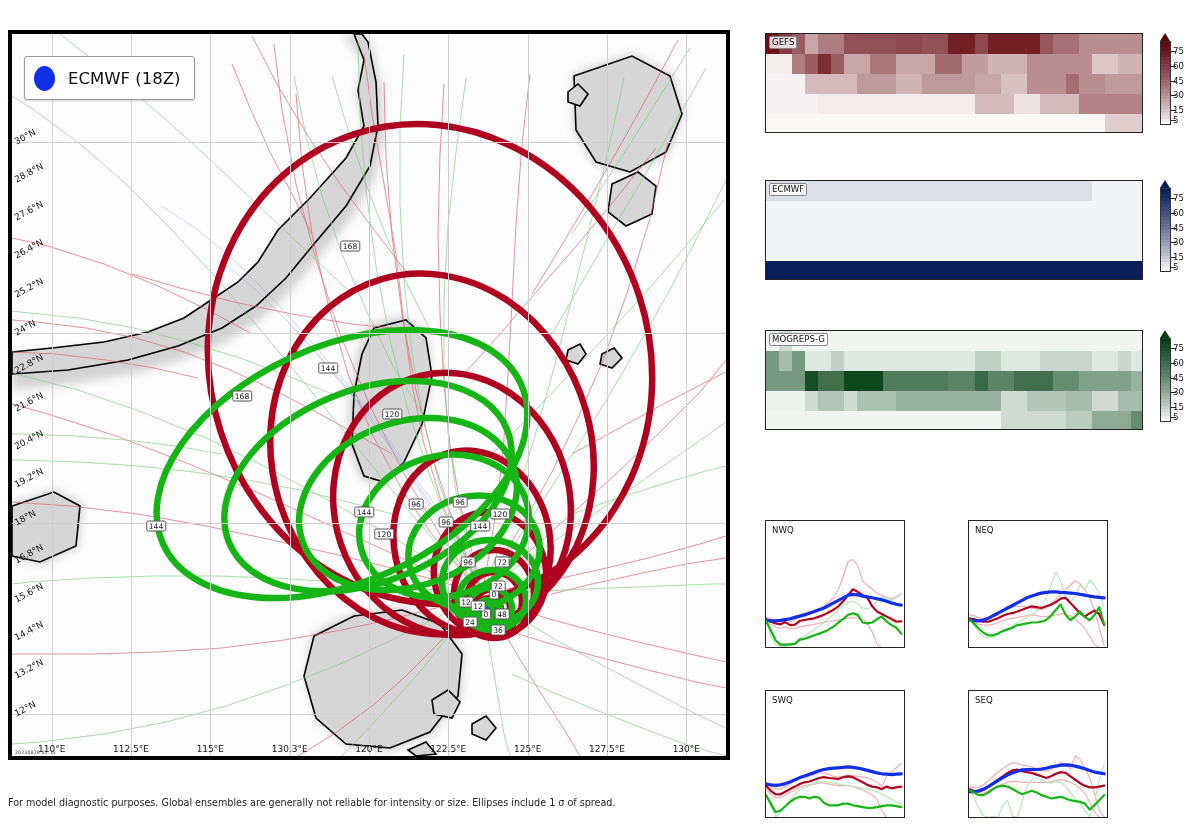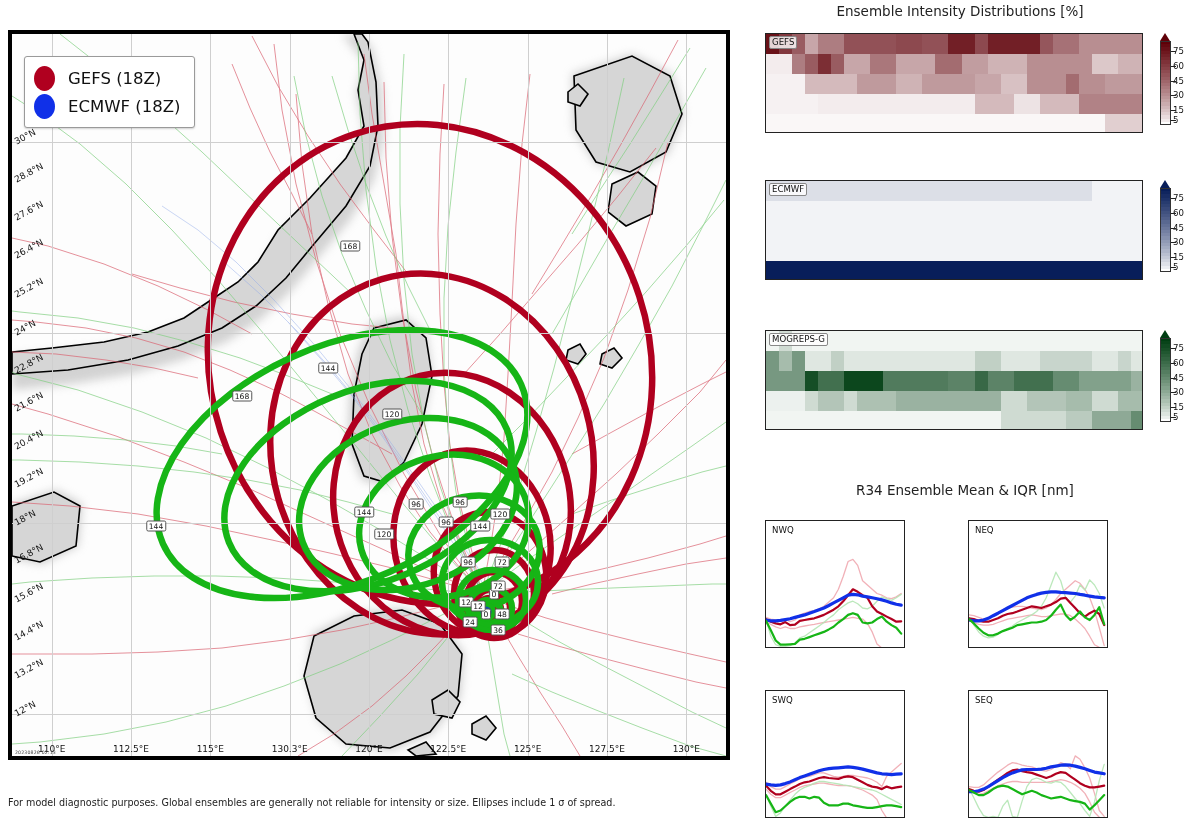--- a/index.html
+++ b/index.html
@@ -296,33 +296,28 @@
           <div class="ell-lab" style="left: 144px; top: 492px;">144</div>
           <div class="ell-lab" style="left: 468px; top: 492px;">144</div>
           <div class="ell-lab" style="left: 338px; top: 212px;">168</div>
           <div class="ell-lab" style="left: 230px; top: 362px;">168</div>
         </div>
 
       <div id="stamp">20230826 02:13</div>
 
       <div id="legend">
         <div class="leg-row">
-          <span class="leg-dot" style="background:#b0001f"></span>
-          <span class="leg-txt">GEFS (18Z)</span>
-        </div>
-        <div class="leg-row">
           <span class="leg-dot" style="background:#1030e8"></span>
           <span class="leg-txt">ECMWF (18Z)</span>
         </div>
       </div>
 
     </div>
   </div>
 
-  <div class="ttl" style="position:absolute;left:740px;top:3px;width:440px">Ensemble Intensity Distributions [%]</div>
   <div id="heatmap-area">
       <div class="hm-wrap" style="left: 0px; top: 0px; width: 1200px; height: 840px; position: absolute; pointer-events: none;">
         <div class="hm-plot" style="left: 765px; top: 33px; width: 378px; height: 100px; pointer-events: auto;">
           <div class="hm-cell" style="left: 0px; top: 0px; width: 13.6345px; height: 20.6px; background: rgb(105, 17, 24);"></div>
           <div class="hm-cell" style="left: 13.0345px; top: 0px; width: 13.6345px; height: 20.6px; background: rgb(130, 56, 62);"></div>
           <div class="hm-cell" style="left: 26.069px; top: 0px; width: 13.6345px; height: 20.6px; background: rgb(153, 92, 97);"></div>
           <div class="hm-cell" style="left: 39.1034px; top: 0px; width: 13.6345px; height: 20.6px; background: rgb(199, 166, 169);"></div>
           <div class="hm-cell" style="left: 52.1379px; top: 0px; width: 13.6345px; height: 20.6px; background: rgb(173, 125, 129);"></div>
           <div class="hm-cell" style="left: 65.1724px; top: 0px; width: 13.6345px; height: 20.6px; background: rgb(173, 125, 129);"></div>
           <div class="hm-cell" style="left: 78.2069px; top: 0px; width: 13.6345px; height: 20.6px; background: rgb(146, 81, 87);"></div>
@@ -942,21 +937,20 @@
           <div class="cbar-dash" style="top: 69.1765px;"></div>
           <div class="cbar-tick" style="top: 79.0588px;">5</div>
           <div class="cbar-dash" style="top: 79.0588px;"></div>
           <div style="position: absolute; left: 0px; top: -8px; width: 0px; height: 0px; border-left: 5.5px solid transparent; border-right: 5.5px solid transparent; border-bottom: 8px solid rgb(0, 62, 18);"></div>
           <div style="position: absolute; left: 0px; bottom: -8px; width: 0px; height: 0px; border-left: 5.5px solid transparent; border-right: 5.5px solid transparent; border-top: 8px solid rgb(255, 255, 255);"></div>
           <div style="position: absolute; left: 0px; top: 0px; width: 11px; height: 100%; border: 1px solid rgb(51, 51, 51); box-sizing: border-box;"></div>
         </div>
       </div>
     </div>
 
-  <div class="ttl" style="position:absolute;left:740px;top:482px;width:450px">R34 Ensemble Mean &amp; IQR [nm]</div>
   <div id="quad-area">
       <div class="q-wrap" style="left: 0px; top: 0px; width: 1128px; height: 840px; position: absolute; pointer-events: none;">
         <div class="q-plot" style="left: 765px; top: 520px; width: 140px; height: 128px; pointer-events: auto;">
           <svg width="140" height="128" style="position: absolute; left: 0px; top: 0px;">
             <path d="M0.0,96.4 L4.8,98.1 L9.7,99.0 L14.5,100.7 L19.3,98.1 L24.1,100.7 L29.0,99.0 L33.8,93.9 L38.6,92.2 L43.4,90.5 L48.3,89.6 L53.1,87.9 L57.9,85.3 L62.8,81.1 L67.6,76.8 L72.4,68.3 L77.2,55.5 L82.1,40.5 L86.9,38.4 L91.7,44.4 L96.6,59.7 L101.4,64.0 L106.2,68.3 L111.0,72.5 L115.9,74.2 L120.7,76.8 L125.5,77.7 L130.3,75.9 L135.2,72.5 " fill="none" stroke="#f0a8b0" stroke-width="1.3" stroke-linejoin="round" stroke-linecap="round" opacity="0.9"></path>
             <path d="M0.0,100.7 L4.8,103.3 L9.7,105.8 L14.5,107.5 L19.3,105.8 L24.1,107.5 L29.0,107.5 L33.8,105.8 L38.6,105.0 L43.4,104.1 L48.3,103.3 L53.1,102.4 L57.9,101.5 L62.8,100.7 L67.6,99.8 L72.4,99.0 L77.2,98.1 L82.1,97.3 L86.9,96.4 L91.7,97.3 L96.6,98.1 L101.4,102.4 L106.2,110.9 L111.0,122.9 L115.9,127.1 L120.7,127.1 L125.5,127.1 L130.3,127.1 L135.2,127.1 " fill="none" stroke="#f0a8b0" stroke-width="1.3" stroke-linejoin="round" stroke-linecap="round" opacity="0.9"></path>
             <path d="M0.0,98.1 L4.8,115.2 L9.7,123.7 L14.5,125.4 L19.3,125.4 L24.1,124.6 L29.0,122.0 L33.8,116.9 L38.6,115.2 L43.4,111.8 L48.3,108.4 L53.1,105.0 L57.9,101.5 L62.8,97.3 L67.6,93.9 L72.4,88.7 L77.2,85.3 L82.1,81.9 L86.9,80.2 L91.7,82.8 L96.6,87.0 L101.4,87.9 L106.2,85.3 L111.0,80.2 L115.9,75.9 L120.7,77.7 L125.5,79.4 L130.3,76.8 L135.2,73.4 " fill="none" stroke="#b4e6b4" stroke-width="1.3" stroke-linejoin="round" stroke-linecap="round" opacity="0.9"></path>
             <path d="M0.0,98.1 L4.8,100.7 L9.7,102.4 L14.5,103.3 L19.3,101.1 L24.1,104.1 L29.0,103.7 L33.8,99.8 L38.6,99.0 L43.4,98.1 L48.3,97.3 L53.1,95.6 L57.9,93.9 L62.8,91.3 L67.6,88.7 L72.4,85.3 L77.2,80.2 L82.1,74.2 L86.9,68.3 L91.7,70.8 L96.6,74.2 L101.4,76.8 L106.2,85.3 L111.0,90.5 L115.9,93.0 L120.7,95.6 L125.5,98.1 L130.3,100.7 L135.2,100.3 " fill="none" stroke="#b0001f" stroke-width="2.2" stroke-linejoin="round" stroke-linecap="round" opacity="1"></path>
             <path d="M0.0,99.0 L4.8,99.8 L9.7,99.8 L14.5,99.4 L19.3,98.6 L24.1,97.7 L29.0,96.4 L33.8,95.1 L38.6,93.9 L43.4,92.2 L48.3,90.5 L53.1,88.7 L57.9,87.0 L62.8,84.5 L67.6,81.9 L72.4,79.4 L77.2,76.8 L82.1,74.2 L86.9,73.4 L91.7,73.8 L96.6,75.1 L101.4,75.9 L106.2,76.8 L111.0,77.7 L115.9,78.9 L120.7,80.2 L125.5,81.9 L130.3,83.2 L135.2,84.1 " fill="none" stroke="#1030e8" stroke-width="3.2" stroke-linejoin="round" stroke-linecap="round" opacity="1"></path>
             <path d="M0.0,99.8 L4.8,109.2 L9.7,119.5 L14.5,123.7 L19.3,123.7 L24.1,123.3 L29.0,122.9 L33.8,118.6 L38.6,117.8 L43.4,116.1 L48.3,114.3 L53.1,112.6 L57.9,110.9 L62.8,108.4 L67.6,105.8 L72.4,101.5 L77.2,98.1 L82.1,93.9 L86.9,92.2 L91.7,93.9 L96.6,101.5 L101.4,102.4 L106.2,101.5 L111.0,98.1 L115.9,95.6 L120.7,100.7 L125.5,104.1 L130.3,106.7 L135.2,112.6 " fill="none" stroke="#16b516" stroke-width="2.2" stroke-linejoin="round" stroke-linecap="round" opacity="1"></path>

